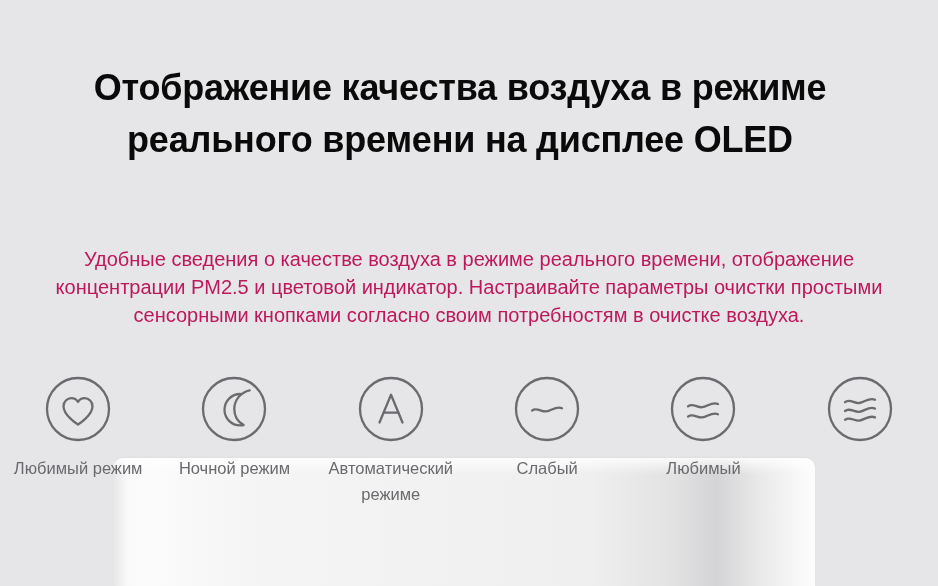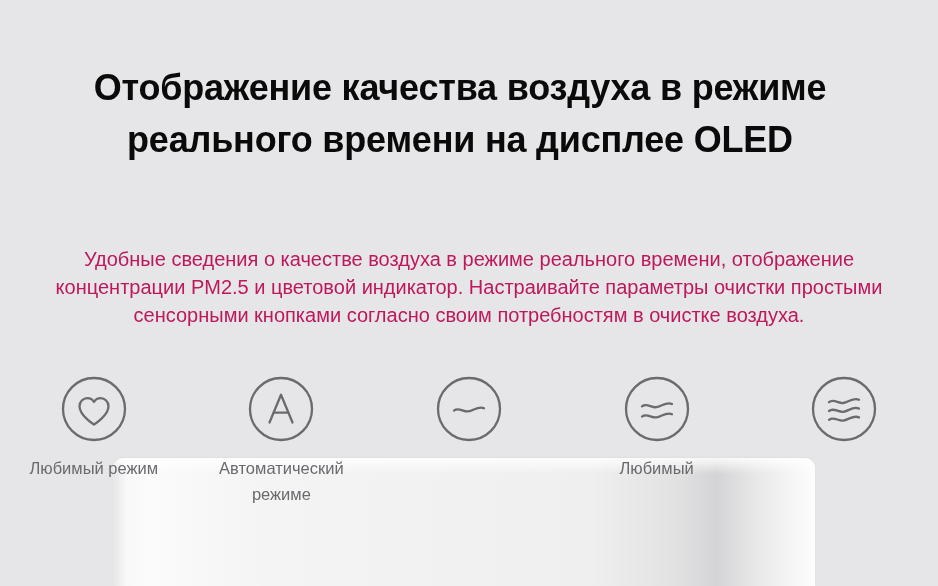--- a/index.html
+++ b/index.html
@@ -131,39 +131,49 @@
     <div class="mode">
       <span>
         <svg class="mode-icon" viewBox="0 0 68 68" fill="none" stroke="#6b6b6f" stroke-width="2.3" stroke-linecap="round" stroke-linejoin="round">
           <circle cx="34" cy="34" r="31"></circle>
           <path d="M34 49.5 C34 49.5 19.5 40.5 19.5 31.2 C19.5 26.6 23.1 23.2 27.4 23.2 C30.4 23.2 32.7 24.8 34 26.9 C35.3 24.8 37.6 23.2 40.6 23.2 C44.9 23.2 48.5 26.6 48.5 31.2 C48.5 40.5 34 49.5 34 49.5 Z"></path>
         </svg>
       </span>
       <span class="mode-label">Любимый режим</span>
     </div>
 
+    <div class="mode">
+      <span>
+        <svg class="mode-icon" viewBox="0 0 68 68" fill="none" stroke="#6b6b6f" stroke-width="2.3" stroke-linecap="round" stroke-linejoin="round">
+          <circle cx="34" cy="34" r="31"></circle>
+          <path d="M39.2 17.8 C30.4 19.6 23.8 27.3 23.8 36.5 C23.8 43.4 27.5 49.4 33.1 52.6 C32.0 52.8 30.9 52.9 29.7 52.9 C21.0 52.9 14.0 45.9 14.0 37.2 C14.0 28.5 21.0 21.5 29.7 21.5" transform="translate(10.5,-2.5) scale(1.0)"></path>
+        </svg>
+      </span>
+      <span class="mode-label">Ночной режим</span>
+    </div>
 
     <div class="mode">
       <span>
         <svg class="mode-icon" viewBox="0 0 68 68" fill="none" stroke="#6b6b6f" stroke-width="2.3" stroke-linecap="round" stroke-linejoin="round">
           <circle cx="34" cy="34" r="31"></circle>
           <path d="M22.5 47.5 L34 19.8 L45.5 47.5"></path>
           <path d="M26.7 37.6 L41.3 37.6"></path>
         </svg>
       </span>
       <span class="mode-label">Автоматический режиме</span>
     </div>
 
     <div class="mode">
       <span>
         <svg class="mode-icon" viewBox="0 0 68 68" fill="none" stroke="#6b6b6f" stroke-width="2.3" stroke-linecap="round" stroke-linejoin="round">
           <circle cx="34" cy="34" r="31"></circle>
           <path d="M19 35.6 C23.5 31.8 28.2 37.0 33.2 36.4 C38.4 35.8 43.4 30.4 49 33.2"></path>
         </svg>
       </span>
+      <span class="mode-label">Слабый</span>
     </div>
 
     <div class="mode">
       <span>
         <svg class="mode-icon" viewBox="0 0 68 68" fill="none" stroke="#6b6b6f" stroke-width="2.3" stroke-linecap="round" stroke-linejoin="round">
           <circle cx="34" cy="34" r="31"></circle>
           <path d="M19 31.4 C23.5 27.6 28.2 32.8 33.2 32.2 C38.4 31.6 43.4 26.2 49 29.0"></path>
           <path d="M19 41.6 C23.5 37.8 28.2 43.0 33.2 42.4 C38.4 41.8 43.4 36.4 49 39.2"></path>
         </svg>
       </span>

